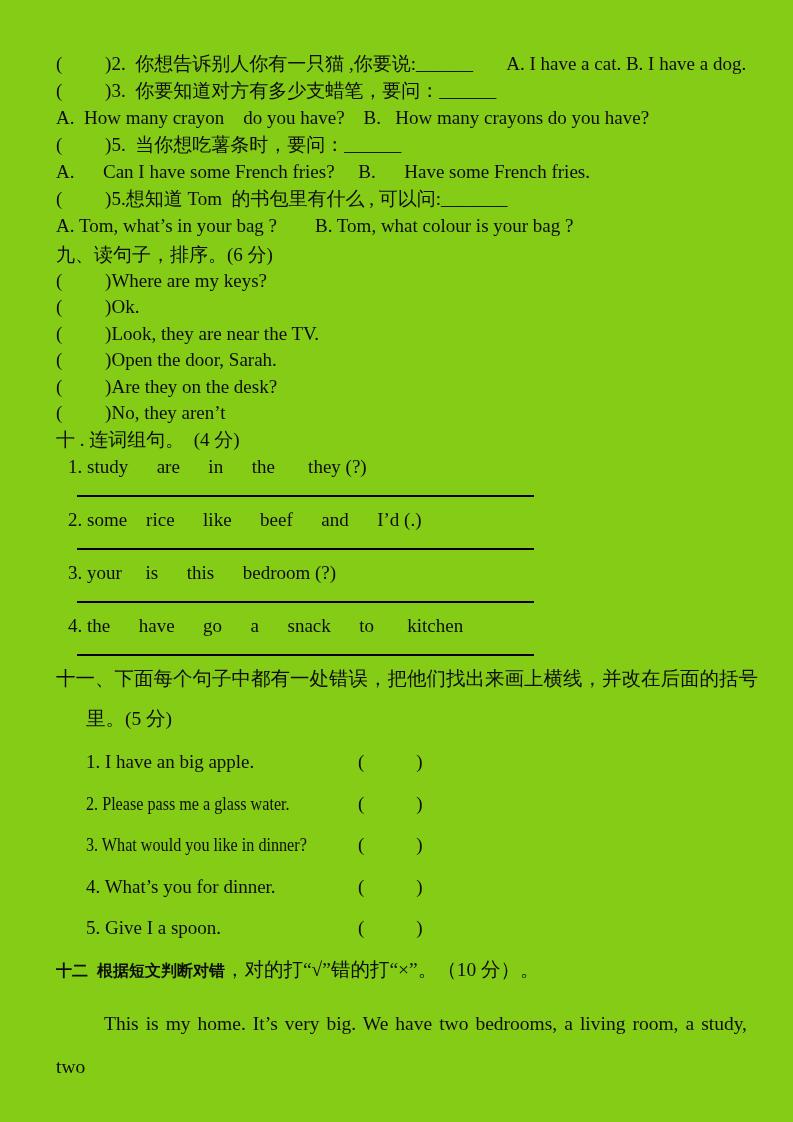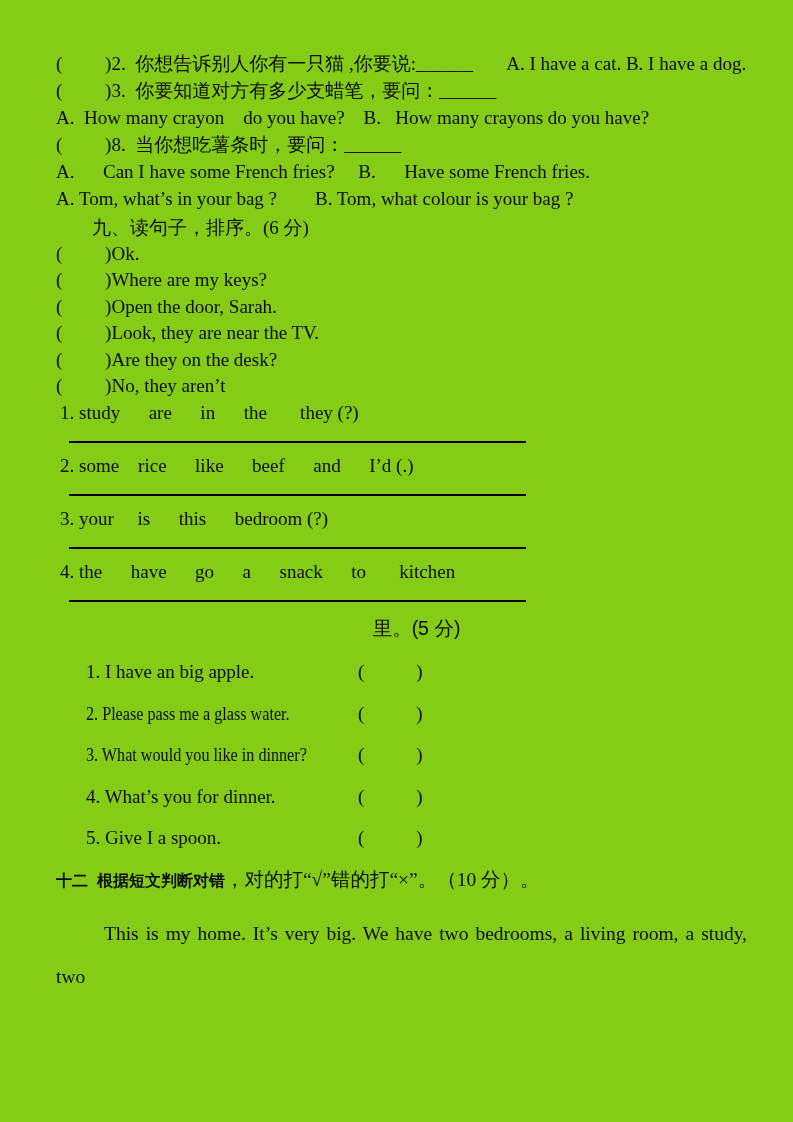--- a/index.html
+++ b/index.html
@@ -13,50 +13,49 @@
     color: #0d0d0d;
     font-family: "Liberation Serif", "DejaVu Serif", serif;
     font-size: 19px;
     padding: 50px 46px 0 56px;
     overflow: hidden;
   }
   .line { line-height: 27px; white-space: pre; }
   .sect { margin: 0; }
 
   
-  .sort-title { line-height: 27px; margin-top: 2px; white-space: pre; margin-left: 36px; }
+  .sort-title { line-height: 27px; margin-top: 2px; white-space: pre; }
   .sort-item { line-height: 26.4px; white-space: pre; }
 
   
   .re-title { line-height: 27px; white-space: pre; }
-  .re-item { margin-left: 4px; }
+  .re-item { margin-left: 12px; }
   .re-words { line-height: 27px; white-space: pre; display: block; }
   .blank-line {
     margin: 15px 0 9px 9px;
     width: 457px;
     border-bottom: 2px solid #000;
     height: 0;
   }
 
   
   .corr { margin-top: 9px; }
   .corr-title1 {
     font-family: "Liberation Sans", "DejaVu Sans", sans-serif;
     font-size: 19.5px;
     line-height: 27px;
     white-space: nowrap;
   }
   .corr-title2 {
-    font-family: Liberation Sans, sans-serif;
+    font-family: Liberation Serif, serif;
     font-size: 19.5px;
     line-height: 27px;
     margin-top: 13px;
     margin-left: 30px;
     white-space: pre;
-    text-align: center;
   }
   .corr-items { margin-top: 16px; margin-left: 30px; }
   .corr-row { display: flex; align-items: baseline; line-height: 27px; margin-bottom: 14.5px; }
   .corr-text { width: 272px; flex: none; white-space: pre; }
   .condensed .corr-inner { display: inline-block; transform: scaleX(0.85); transform-origin: 0 60%; white-space: pre; }
   .corr-open { flex: none; }
   .corr-close { flex: none; margin-left: 52px; }
 
   
   .judge { margin-top: 6px; }
@@ -78,55 +77,58 @@
 </style>
 </head>
 <body>
 
 <div class="page">
 
   <div class="sect">
     <div class="line">(         )2.  你想告诉别人你有一只猫 ,你要说:______       A. I have a cat. B. I have a dog.</div>
     <div class="line">(         )3.  你要知道对方有多少支蜡笔，要问：______</div>
     <div class="line">A.  How many crayon    do you have?    B.   How many crayons do you have?</div>
-    <div class="line">(         )8.  当你想吃薯条时，要问：______</div>
+    <div class="line">(         )5.  当你想吃薯条时，要问：______</div>
     <div class="line">A.      Can I have some French fries?     B.      Have some French fries.</div>
+    <div class="line">(         )5.想知道 Tom  的书包里有什么 , 可以问:_______</div>
     <div class="line">A. Tom, what’s in your bag ?        B. Tom, what colour is your bag ?</div>
   </div>
 
   <div class="sect">
     <div class="sort-title">九、读句子，排序。(6 分)</div>
+    <div class="sort-item">(         )Where are my keys?</div>
     <div class="sort-item">(         )Ok.</div>
-    <div class="sort-item">(         )Where are my keys?</div>
+    <div class="sort-item">(         )Look, they are near the TV.</div>
     <div class="sort-item">(         )Open the door, Sarah.</div>
-    <div class="sort-item">(         )Look, they are near the TV.</div>
     <div class="sort-item">(         )Are they on the desk?</div>
     <div class="sort-item">(         )No, they aren’t</div>
   </div>
 
   <div class="sect">
+    <div class="re-title">十 . 连词组句。  (4 分)</div>
     <div class="re-item">
       <span class="re-words">1. study      are      in      the       they (?)</span>
       <div class="blank-line"></div>
     </div>
     <div class="re-item">
       <span class="re-words">2. some    rice      like      beef      and      I’d (.)</span>
       <div class="blank-line"></div>
     </div>
     <div class="re-item">
       <span class="re-words">3. your     is      this      bedroom (?)</span>
       <div class="blank-line"></div>
     </div>
     <div class="re-item">
       <span class="re-words">4. the      have      go      a      snack      to       kitchen</span>
       <div class="blank-line"></div>
     </div>
   </div>
 
   <div class="sect corr">
+    <div class="corr-title1">十一、下面每个句子中都有一处错误，把他们找出来画上横线，并改在后面的括号</div>
     <div class="corr-title2">里。(5 分)</div>
     <div class="corr-items">
       <div class="corr-row">
         <span class="corr-text">1. I have an big apple.</span>
         <span class="corr-open">(</span>
         <span class="corr-close">)</span>
       </div>
       <div class="corr-row condensed">
         <span class="corr-text"><span class="corr-inner">2. Please pass me a glass water.</span></span>
         <span class="corr-open">(</span>

